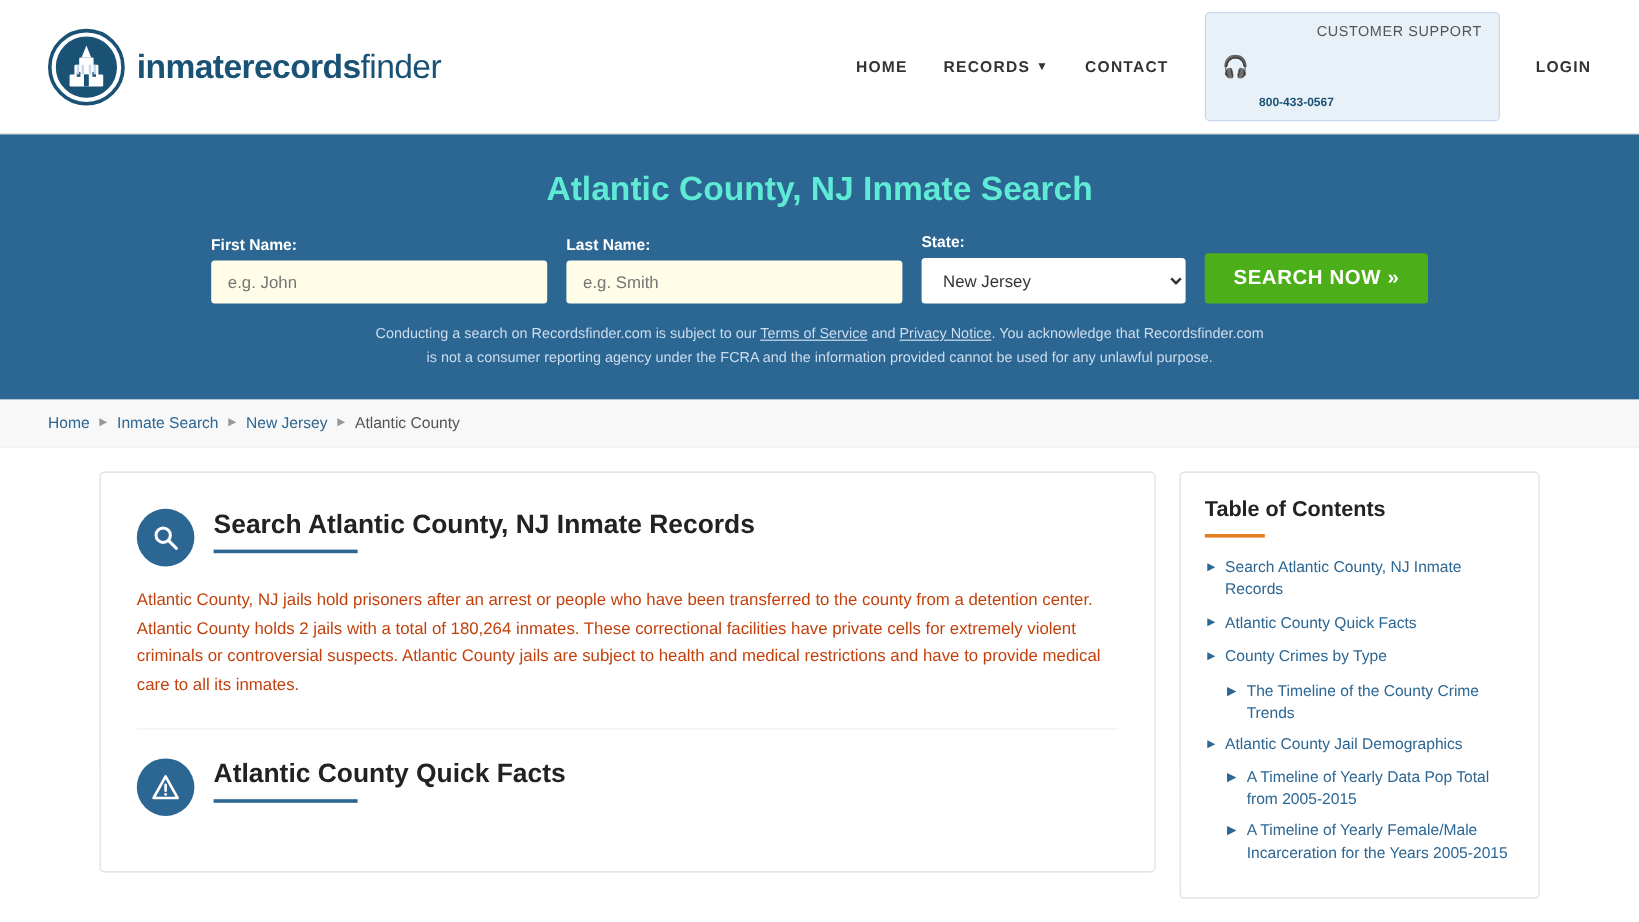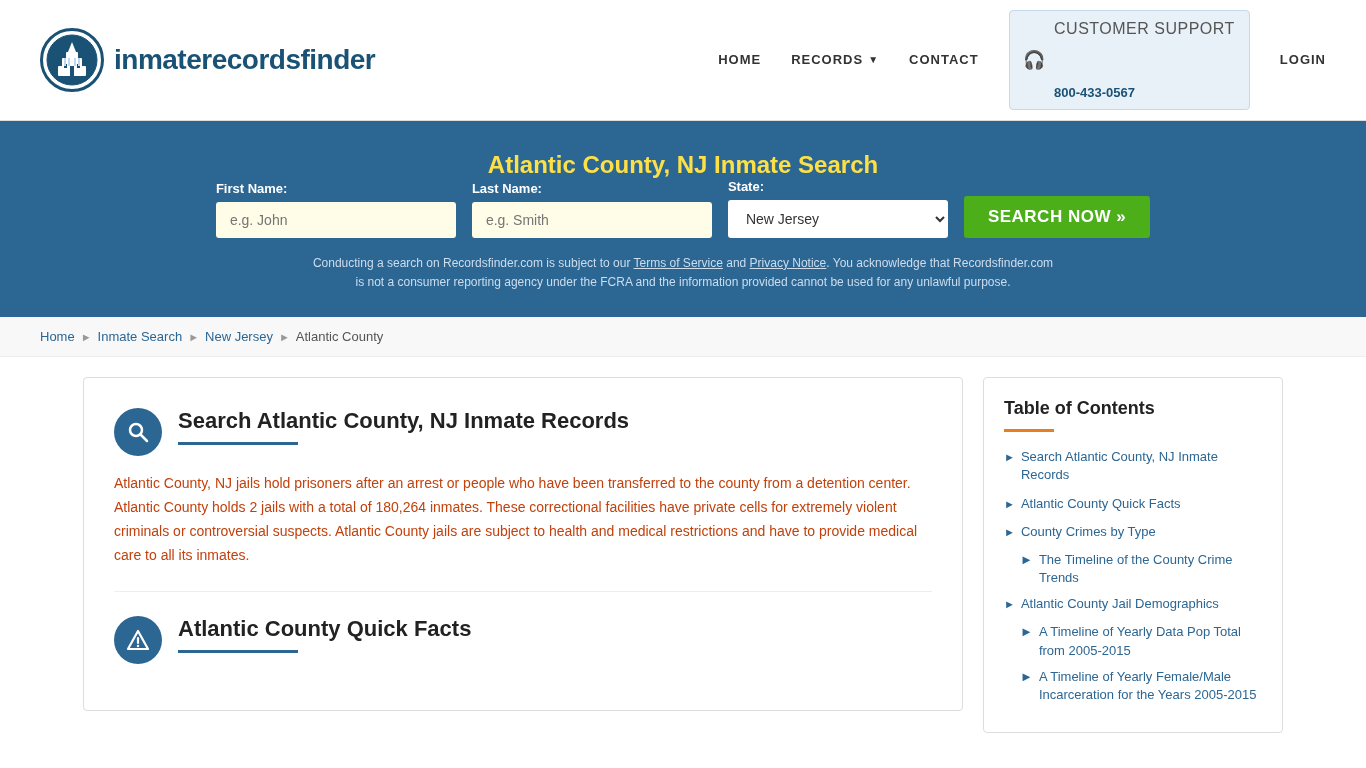--- a/index.html
+++ b/index.html
@@ -78,27 +78,28 @@
     .customer-support-btn .headset-icon {
       color: #1a5276;
       font-size: 18px;
     }
     .customer-support-text {
       display: flex;
       flex-direction: column;
       line-height: 1.2;
     }
     .customer-support-label {
-      font-size: 16px;
+      font-size: 12px;
       color: #555;
       text-transform: uppercase;
       letter-spacing: 0.5px;
+      margin-left: 48px;
     }
     .customer-support-number {
-      font-size: 13px;
+      font-size: 10px;
       font-weight: 700;
       color: #1a5276;
       margin-top: 47px;
     }
     .login-btn {
       font-size: 13px;
       font-weight: 700;
       color: #333;
       text-transform: uppercase;
       letter-spacing: 1px;
@@ -106,23 +107,24 @@
       text-decoration: none;
     }
 
     
     .hero {
       background: #2c6693;
       padding: 30px 40px 25px;
       text-align: center;
     }
     .hero-title {
-      color: #fde047;
-      font-size: 24px;
-      font-weight: 700;
+      color: #5eead4;
+      font-size: 28px;
+      font-weight: 700;
+      margin-bottom: 20px;
     }
     .search-form {
       display: flex;
       align-items: flex-end;
       justify-content: center;
       gap: 16px;
       margin-bottom: 16px;
     }
     .form-group {
       display: flex;
@@ -137,21 +139,21 @@
       font-weight: 600;
     }
     .form-input {
       padding: 10px 14px;
       font-size: 14px;
       border: none;
       border-radius: 3px;
       background: #fffde7;
       outline: none;
       color: #aaa;
-      width: 240px;
+      width: 280px;
     }
     .form-select {
       padding: 10px 14px;
       font-size: 14px;
       border: none;
       border-radius: 3px;
       background: #fff;
       outline: none;
       color: #333;
       width: 220px;
@@ -346,21 +348,21 @@
         <rect x="18" y="30" width="3" height="4" fill="#1a5276"></rect>
         <rect x="31" y="30" width="3" height="4" fill="#1a5276"></rect>
 
         <rect x="18" y="24" width="2" height="8" fill="#c5d8ee"></rect>
         <rect x="22" y="24" width="2" height="8" fill="#c5d8ee"></rect>
         <rect x="28" y="24" width="2" height="8" fill="#c5d8ee"></rect>
         <rect x="32" y="24" width="2" height="8" fill="#c5d8ee"></rect>
       </svg>
     </div>
     <div class="logo-text">
-      <span>inmaterecords</span><span style="font-weight:700;">finder</span>
+      <span>inmaterecords</span><span style="font-weight:400;">finder</span>
     </div>
   </div>
   <nav class="nav">
     <a class="nav-link" href="#">HOME</a>
     <a class="nav-link nav-records" href="#">
       <span>RECORDS</span>
       <span class="chevron">▼</span>
     </a>
     <a class="nav-link" href="#">CONTACT</a>
     <div class="customer-support-btn">

